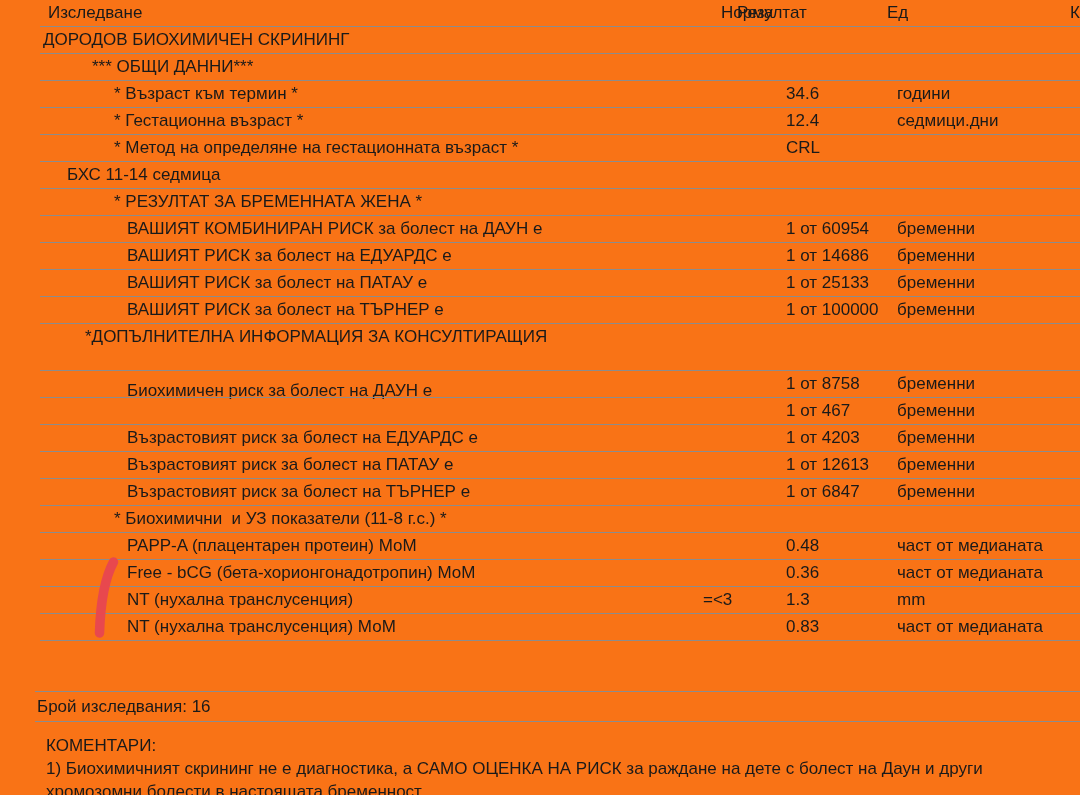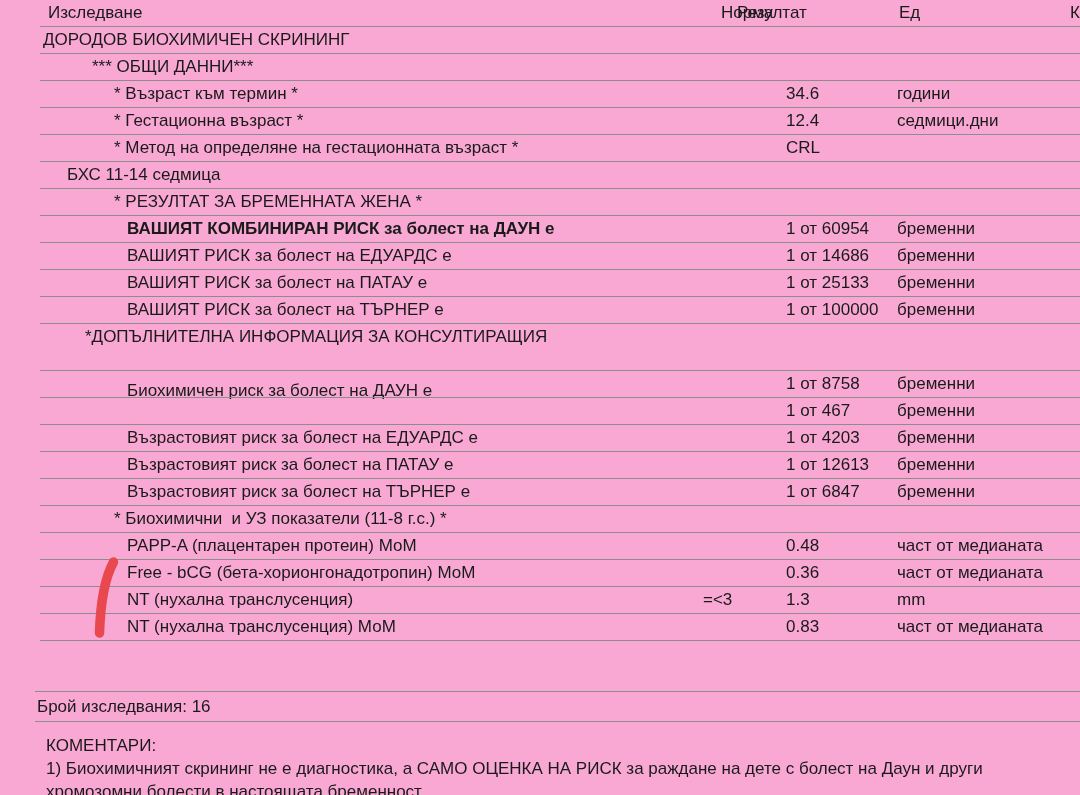--- a/index.html
+++ b/index.html
@@ -5,21 +5,21 @@
   :root{
     --line:#8c8c8c;
     --ink:#1a1a1a;
   }
   *{box-sizing:border-box;margin:0;padding:0;}
   html,body{background:#fff;}
   body{font-family:"Liberation Sans",sans-serif;color:var(--ink);}
   .page{
     position:relative;
     width:1080px;height:795px;
-    background:#f9a8d4;
+    background:#f97316;
     overflow:hidden;
     font-size:17px;
   }
   
   .rtable{position:absolute;left:40px;right:0;top:0;}
   .hdr-row{position:relative;height:26px;}
   .row{position:relative;height:27px;border-top:1px solid var(--line);}
   .tbody{border-bottom:1px solid var(--line);}
   .spacer{border:none;}
   .cell{
@@ -27,21 +27,21 @@
     display:flex;align-items:center;
     white-space:pre;color:var(--ink);
   }
   .c-name{left:0;}
   .c-norm{left:663px;}
   .c-result{left:746px;}
   .c-unit{left:857px;}
   .h-name{left:8px;}
   .h-norm{left:681px;}
   .h-result{left:697px;}
-  .h-unit{left:847px;margin-left:12px;}
+  .h-unit{left:847px;}
   
   .clip-letter{
     position:absolute;left:1070px;top:0;height:26px;
     display:flex;align-items:center;white-space:pre;
   }
   
   .summary{
     position:absolute;left:35px;right:0;top:691px;height:31px;
     border-top:1px solid var(--line);
     border-bottom:1px solid var(--line);
@@ -103,21 +103,21 @@
           <div class="cell c-result"></div>
           <div class="cell c-unit"></div>
         </div>
         <div class="row">
           <div class="cell c-name" style="padding-left: 74px;">* РЕЗУЛТАТ ЗА БРЕМЕННАТА ЖЕНА *</div>
           <div class="cell c-norm"></div>
           <div class="cell c-result"></div>
           <div class="cell c-unit"></div>
         </div>
         <div class="row">
-          <div class="cell c-name" style="padding-left: 87px; font-weight: bold;">ВАШИЯТ КОМБИНИРАН РИСК за болест на ДАУН е</div>
+          <div class="cell c-name" style="padding-left: 87px;">ВАШИЯТ КОМБИНИРАН РИСК за болест на ДАУН е</div>
           <div class="cell c-norm"></div>
           <div class="cell c-result">1 от 60954</div>
           <div class="cell c-unit">бременни</div>
         </div>
         <div class="row">
           <div class="cell c-name" style="padding-left: 87px;">ВАШИЯТ РИСК за болест на ЕДУАРДС е</div>
           <div class="cell c-norm"></div>
           <div class="cell c-result">1 от 14686</div>
           <div class="cell c-unit">бременни</div>
         </div>

